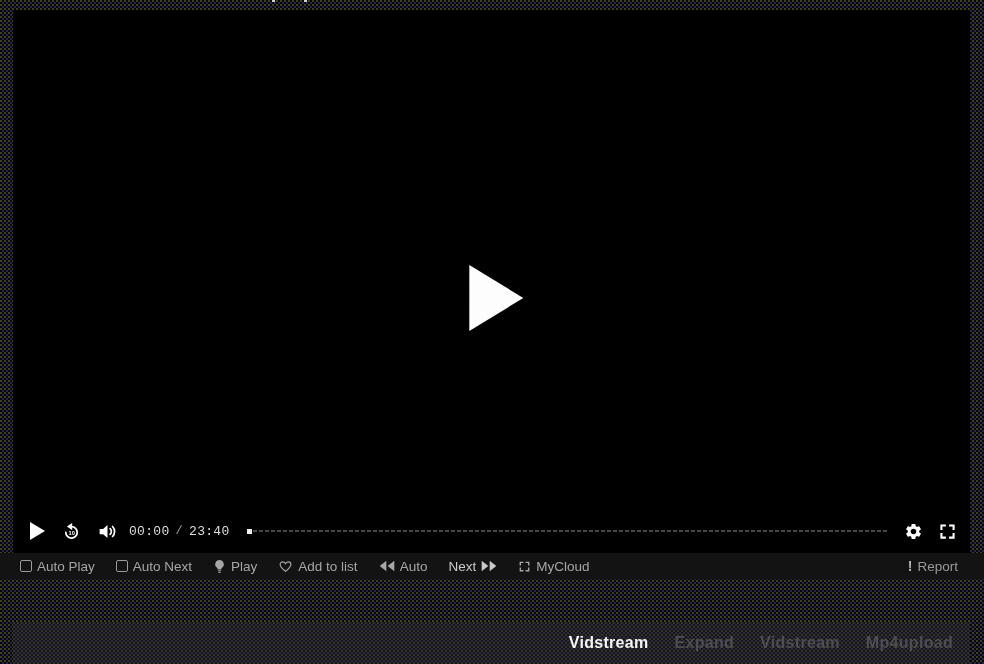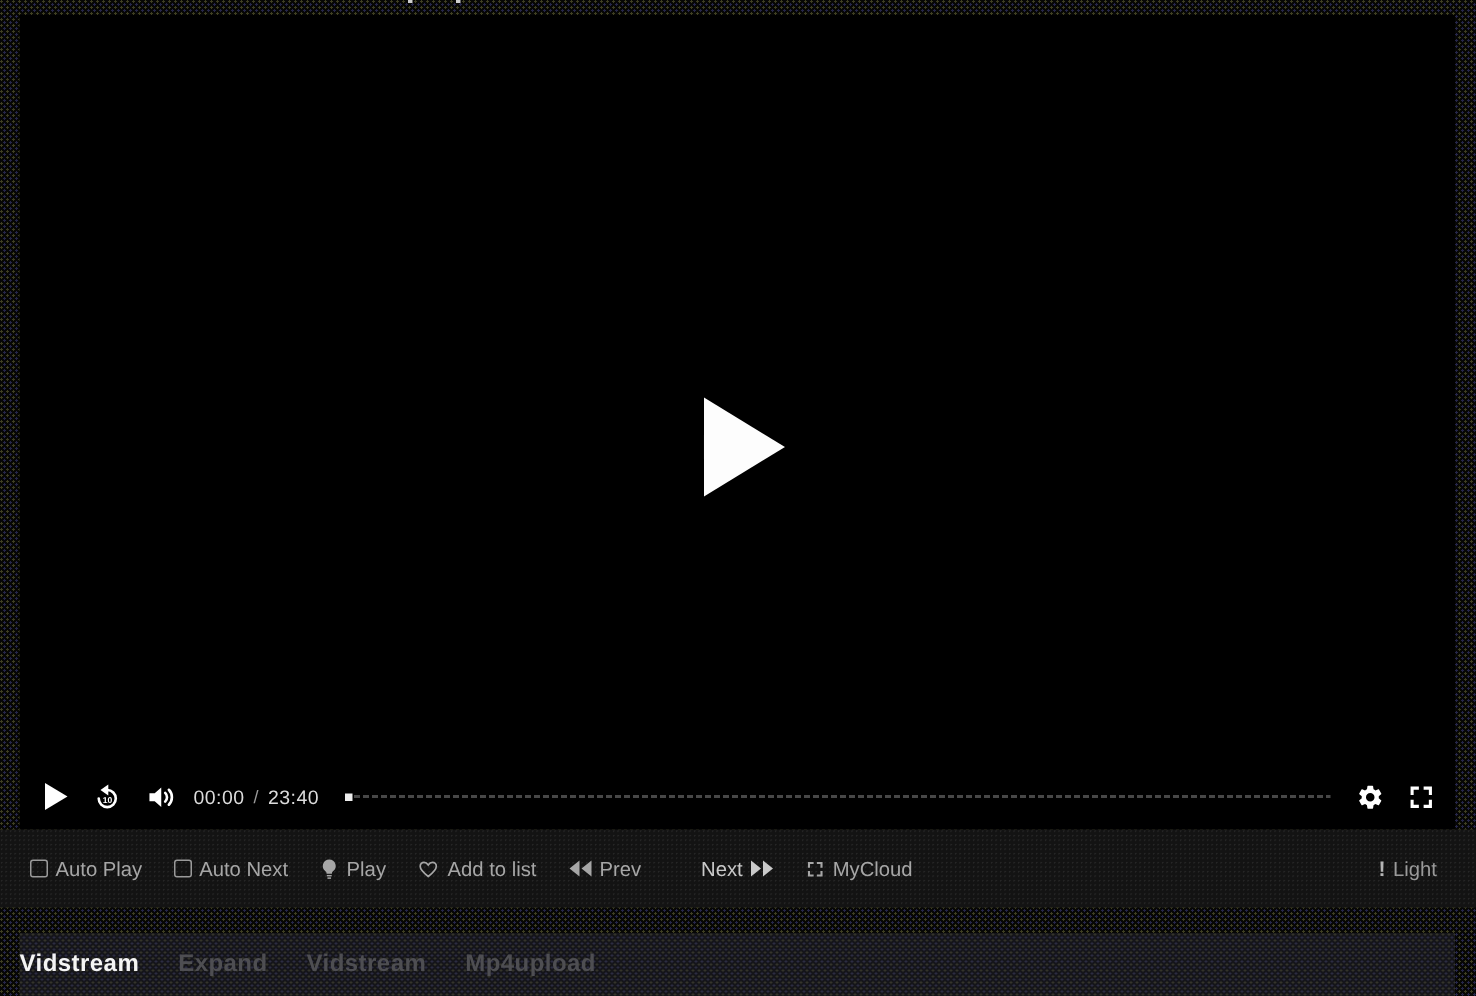--- a/index.html
+++ b/index.html
@@ -35,65 +35,65 @@
   .play-tri{
     width:0;height:0;
     border-left:15px solid #fff;
     border-top:9px solid transparent;
     border-bottom:9px solid transparent;
   }
   .rewind{margin-left:16px;}
   .volume{margin-left:15px;}
   .time{
     margin-left:11px;color:#dcdcdc;font-size:13px;letter-spacing:.3px;
-    display:flex;align-items:center;gap:6px;white-space:nowrap;
+    display:flex;align-items:center;gap:6px;white-space:nowrap;font-family:Liberation Mono, monospace;
   }
   .time .sep{color:#9a9a9a;font-size:12px;}
   .progress{
     flex:1;margin:0 17px;height:14px;position:relative;cursor:pointer;
   }
   .progress .track{
     position:absolute;left:0;right:0;top:6px;height:2px;
     background:repeating-linear-gradient(90deg,#474747 0 4px,transparent 4px 6px);
   }
   .progress .playhead{
     position:absolute;left:0;top:4.5px;width:5px;height:5px;background:#ededed;
   }
   .gear{margin-left:0;}
   .fullscreen{margin-left:15px;}
 
   
   .toolbar{
-    position:absolute;left:0;top:553px;width:984px;height:52px;
+    position:absolute;left:0;top:553px;width:984px;height:26px;
     background-color:#131313;
     background-image:radial-gradient(circle at 1px 1px,#272727 20%, transparent 22%);
     background-size:3px 3px;
     display:flex;align-items:center;padding:0 20px;box-sizing:border-box;
   }
   .tb-item{
     display:flex;align-items:center;gap:5px;margin-right:21px;
     color:#a6a6a6;font-size:13.5px;cursor:pointer;white-space:nowrap;
   }
   .tb-item .cb{
     width:10px;height:10px;border:1.5px solid #9a9a9a;border-radius:2px;display:inline-block;
   }
-  .tb-item.next .lbl{color:#c9c9c9;margin-left:19px;}
+  .tb-item.next .lbl{color:#c9c9c9;}
   .tb-item.report{margin-left:auto;margin-right:6px;color:#9a9a9a;}
   .excl{font-weight:bold;font-size:14px;color:#b5b5b5;}
 
   
   .servers-panel{
     position:absolute;left:13px;top:622px;width:957px;height:42px;box-sizing:border-box;
     background-color:#15151a;
     background-image:
       radial-gradient(circle at 1px 1px,#34342a 18%, transparent 20%),
       radial-gradient(circle at 1px 1px,#2c2c42 18%, transparent 20%);
     background-size:4px 4px,4px 4px;
     background-position:0 0,2px 2px;
-    display:flex;align-items:center;gap:26px;
+    display:flex;align-items:center;justify-content:flex-end;gap:26px;
     padding-right:17px;
   }
   .server{
     font-size:16px;font-weight:bold;color:#4e4e52;cursor:pointer;letter-spacing:.3px;
   }
   .server.active{color:#f4f4f4;}
   svg{display:block;}
 </style>
 </head>
 <body>
@@ -176,41 +176,41 @@
       <path d="M12 19.5 C5.2 14.2 3.4 11.3 3.4 8.6 3.4 6.1 5.3 4.4 7.5 4.4 c1.8 0 3.3 1 4.5 2.8 1.2-1.8 2.7-2.8 4.5-2.8 2.2 0 4.1 1.7 4.1 4.2 0 2.7-1.8 5.6-8.6 10.9z" fill="none" stroke="#a6a6a6" stroke-width="1.8"></path>
     </svg>
     <span class="lbl">Add to list</span>
   </div>
 
   <div class="tb-item">
     <svg width="16" height="12" viewBox="0 0 24 16">
       <polygon points="11,0 11,16 1,8" fill="#a6a6a6"></polygon>
       <polygon points="23,0 23,16 13,8" fill="#a6a6a6"></polygon>
     </svg>
-    <span class="lbl">Prev</span>
+    <span class="lbl">Auto</span>
   </div>
 
   <div class="tb-item next">
     <span class="lbl">Next</span>
     <svg width="16" height="12" viewBox="0 0 24 16">
       <polygon points="1,0 1,16 11,8" fill="#c9c9c9"></polygon>
       <polygon points="13,0 13,16 23,8" fill="#c9c9c9"></polygon>
     </svg>
   </div>
 
   <div class="tb-item">
     <svg width="13" height="13" viewBox="0 0 24 24">
       <path fill="#a6a6a6" d="M3 3h7v2.6H5.6V10H3V3z M21 3v7h-2.6V5.6H14V3h7z M3 21v-7h2.6v4.4H10V21H3z M21 21h-7v-2.6h4.4V14H21v7z"></path>
     </svg>
     <span class="lbl">MyCloud</span>
   </div>
 
   <div class="tb-item report">
     <span class="excl">!</span>
-    <span class="lbl">Light</span>
+    <span class="lbl">Report</span>
   </div>
 </div>
 
 <div class="servers-panel">
   <div class="server active">Vidstream</div>
   <div class="server">Expand</div>
   <div class="server">Vidstream</div>
   <div class="server">Mp4upload</div>
 </div>
 

